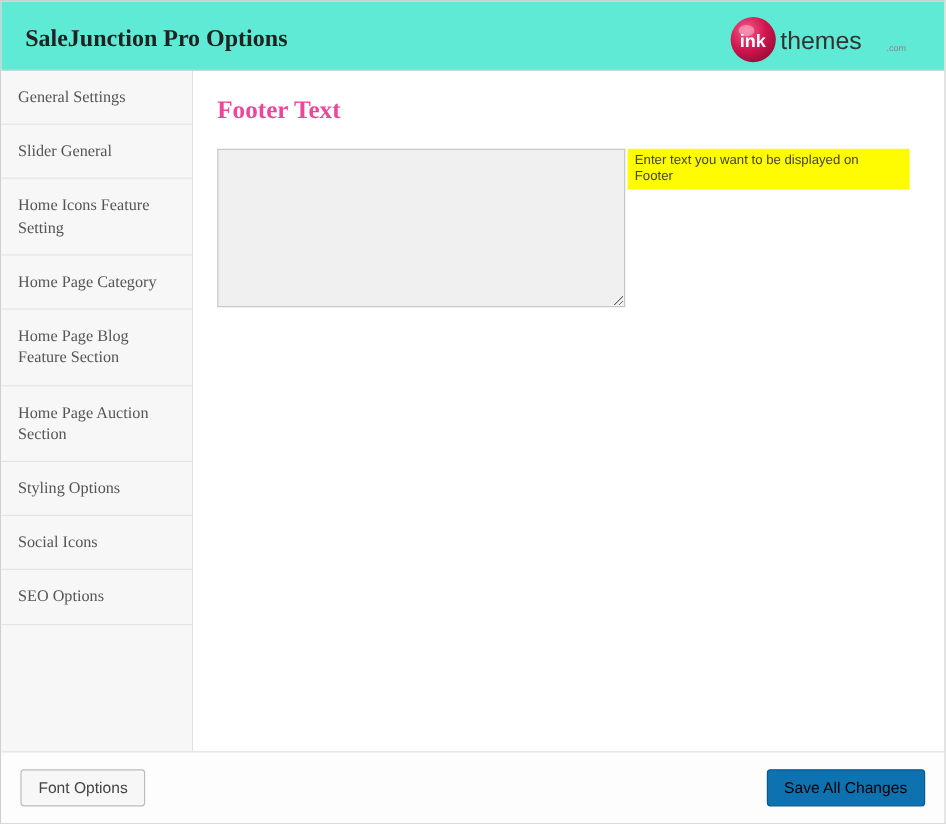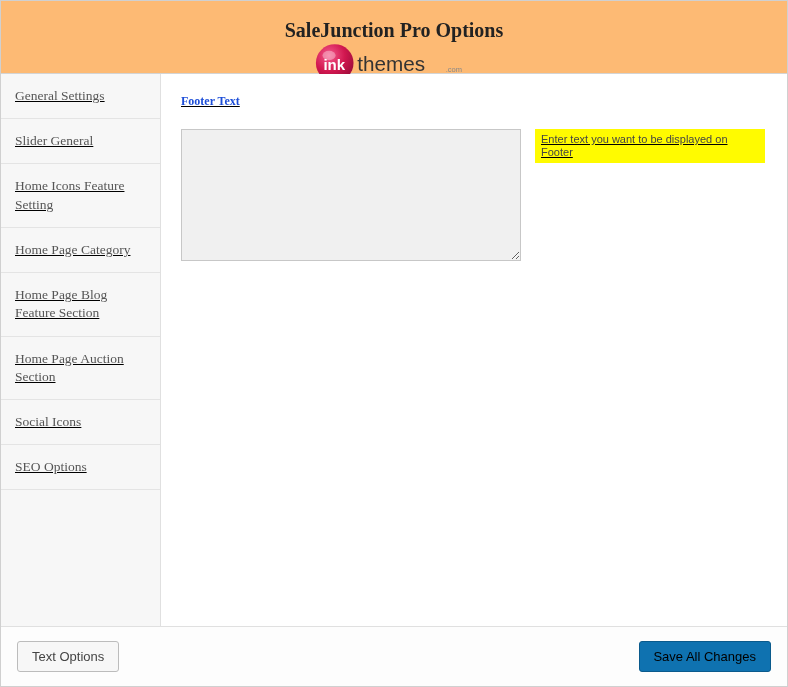--- a/index.html
+++ b/index.html
@@ -1,31 +1,31 @@
 <!DOCTYPE html>
 <html><head>
   <meta charset="utf-8">
   <style>
     * { box-sizing: border-box; margin: 0; padding: 0; }
     body { font-family: "Helvetica Neue", Arial, sans-serif; background: #fff; width: 788px; height: 687px; border: 1px solid #d0d0d0; display: flex; flex-direction: column; }
     
-    .header { background: #fdba74; border-bottom: 1px solid #d4d4d4; padding: 18px 20px 12px; display: flex; justify-content: space-between; align-items: center; height: 73px; flex-direction: column; }
+    .header { background: #5eead4; border-bottom: 1px solid #d4d4d4; padding: 18px 20px 12px; display: flex; justify-content: space-between; align-items: center; height: 58px; }
     .header-title { font-size: 20px; font-weight: bold; color: #222; font-family: Georgia, serif; }
     .logo { display: flex; align-items: center; }
     .logo svg { height: 42px; }
     
-    .body { flex: 1; display: flex; overflow: hidden; text-decoration: underline; }
+    .body { flex: 1; display: flex; overflow: hidden; }
     
     .sidebar { width: 160px; background: #f7f7f7; border-right: 1px solid #e0e0e0; display: flex; flex-direction: column; }
     .sidebar-item { padding: 13px 14px; font-size: 13.5px; color: #555; font-family: Georgia, "Times New Roman", serif; border-bottom: 1px solid #e4e4e4; cursor: pointer; line-height: 1.35; }
     .sidebar-item.active { background: #fff; color: #0a6ea8; border: 3px solid #e63030; border-radius: 8px; margin: -2px; position: relative; z-index: 2; }
     
     .content { flex: 1; padding: 20px 22px 20px 20px; background: #fff; position: relative; }
-    .section-title { font-family: Georgia, serif; font-size: 12px; font-weight: bold; color: #1d4ed8; margin-bottom: 20px; }
-    .content-row { display: flex; gap: 14px; align-items: flex-start; }
+    .section-title { font-family: Georgia, serif; font-size: 21px; font-weight: bold; color: #ec4899; margin-bottom: 20px; }
+    .content-row { display: flex; gap: 2px; align-items: flex-start; }
     .textarea-field { width: 340px; height: 132px; border: 1px solid #c7c7c7; background: #f0f0f0; resize: both; font-family: inherit; font-size: 13px; padding: 6px; }
     .helper { background: #fffb00; color: #444; font-size: 11px; padding: 4px 8px 4px 6px; line-height: 1.2; flex: 1; max-width: 235px; }
     
     .footer-bar { border-top: 1px solid #e0e0e0; padding: 14px 16px; display: flex; justify-content: space-between; align-items: center; background: #fdfdfd; }
     .btn { font-size: 13px; padding: 7px 14px; border-radius: 3px; cursor: pointer; font-family: inherit; }
     .btn-reset { background: #f7f7f7; border: 1px solid #bcbcbc; color: #444; }
     .btn-save { background: #0f72b0; border: 1px solid #0a5a8c; color: #000000; padding-left: 13px; }
   </style>
 </head>
 <body>
@@ -51,29 +51,30 @@
 </div>
 
 <div class="body">
   <div class="sidebar">
     <div class="sidebar-item">General Settings</div>
     <div class="sidebar-item">Slider General</div>
     <div class="sidebar-item">Home Icons Feature Setting</div>
     <div class="sidebar-item">Home Page Category</div>
     <div class="sidebar-item">Home Page Blog Feature Section</div>
     <div class="sidebar-item">Home Page Auction Section</div>
+    <div class="sidebar-item">Styling Options</div>
     <div class="sidebar-item">Social Icons</div>
     <div class="sidebar-item">SEO Options</div>
   </div>
 
   <div class="content">
     <div class="section-title">Footer Text</div>
     <div class="content-row">
       <textarea class="textarea-field" style=""></textarea>
       <div class="helper">Enter text you want to be displayed on Footer</div>
     </div>
   </div>
 </div>
 
 <div class="footer-bar">
-  <button class="btn btn-reset">Text Options</button>
+  <button class="btn btn-reset">Font Options</button>
   <button class="btn btn-save">Save All Changes</button>
 </div>
 
 </body></html>

